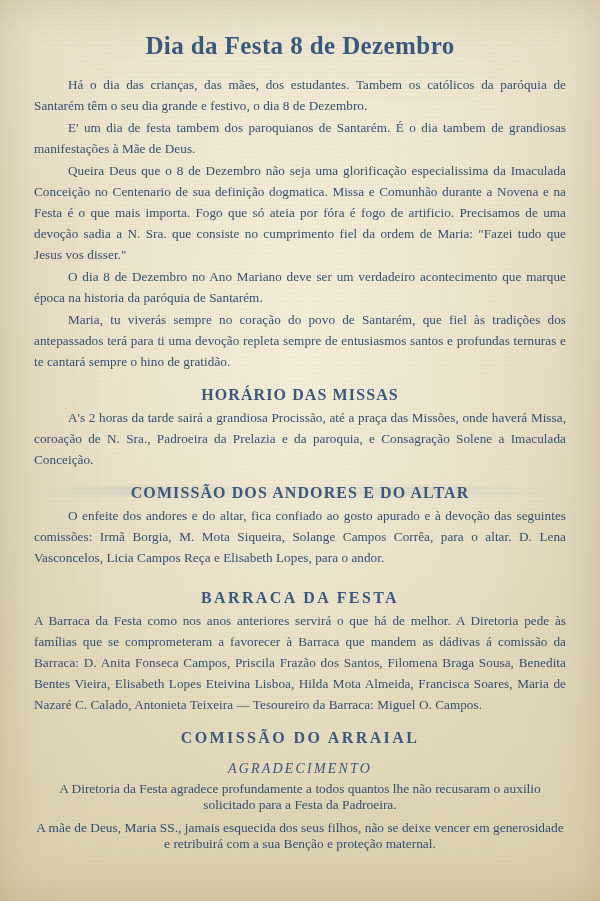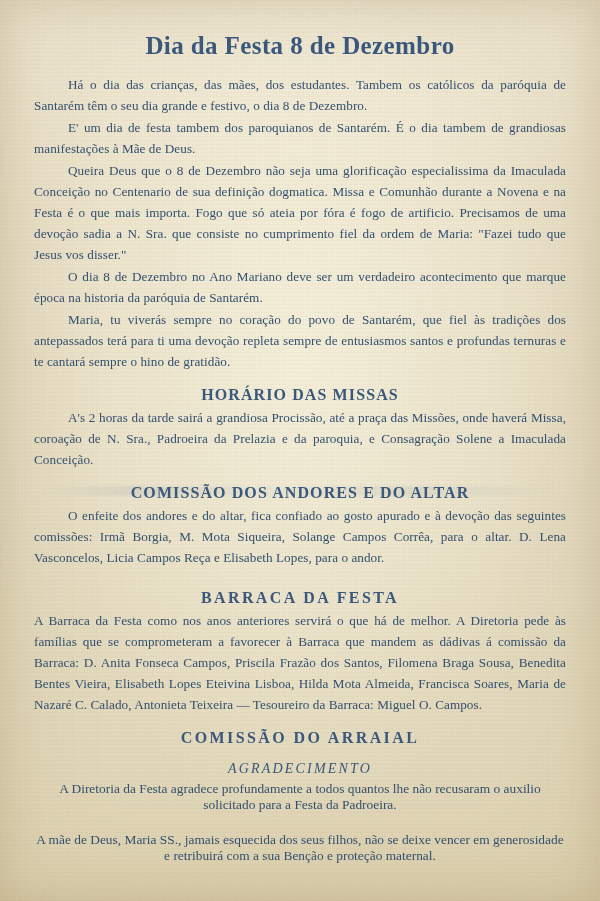--- a/index.html
+++ b/index.html
@@ -99,21 +99,21 @@
     margin-bottom: 4px;
     color: #3a577c;
   }
   .closing p {
     font-size: 13.4px;
     line-height: 16.4px;
     margin: 0;
     color: #33506f;
   }
   .closing .blk + .blk {
-    margin-top: 18px;
+    margin-top: 6px;
   }
   .smear {
     position: absolute;
     left: 40px;
     right: 40px;
     top: 486px;
     height: 10px;
     opacity: .35;
     background: linear-gradient(90deg, rgba(90,120,150,0.0) 0%, rgba(90,120,150,0.35) 18%, rgba(90,120,150,0.12) 45%, rgba(90,120,150,0.30) 72%, rgba(90,120,150,0.0) 100%);
     filter: blur(1.2px);

